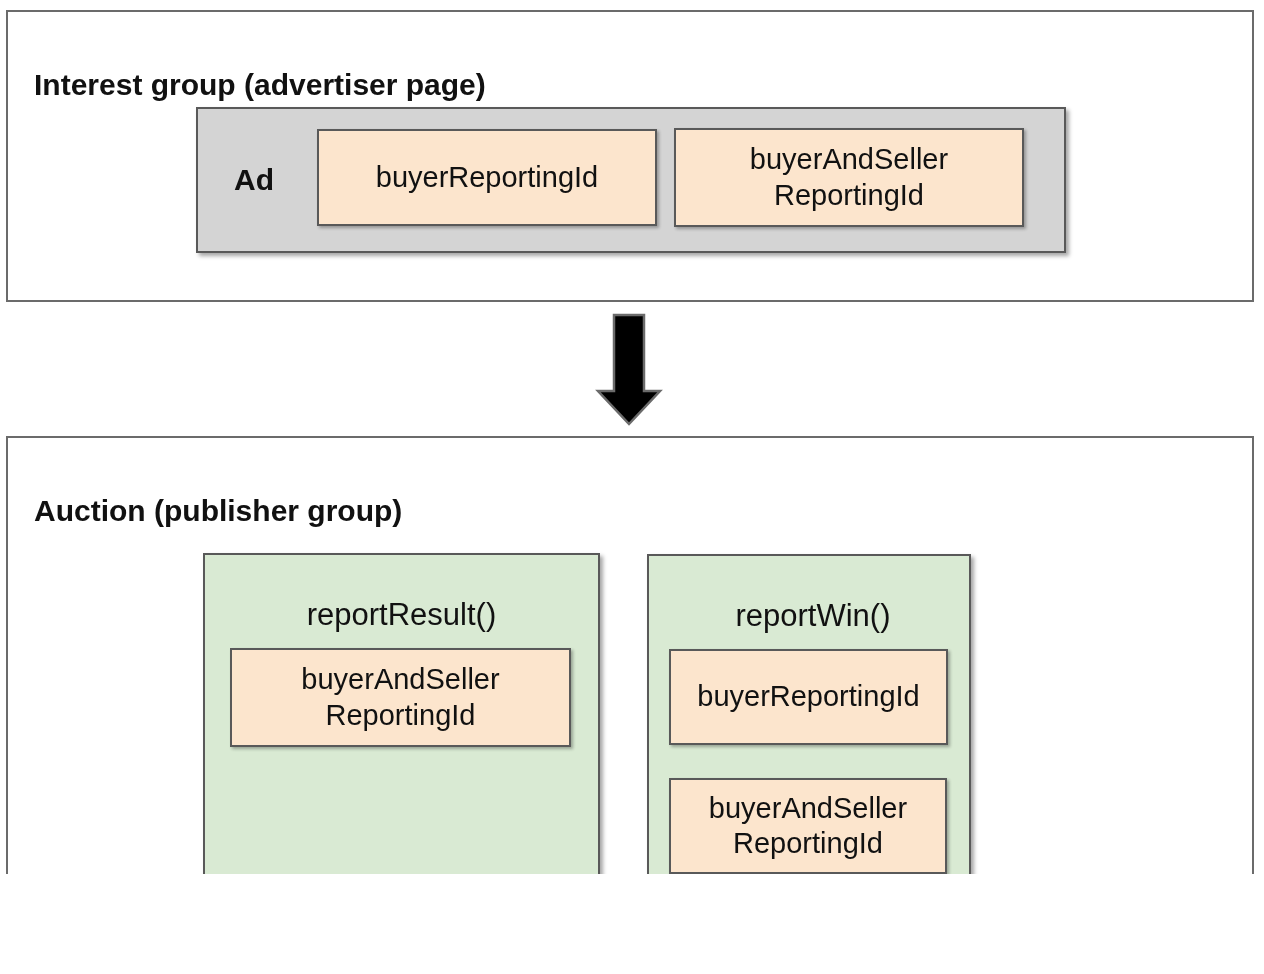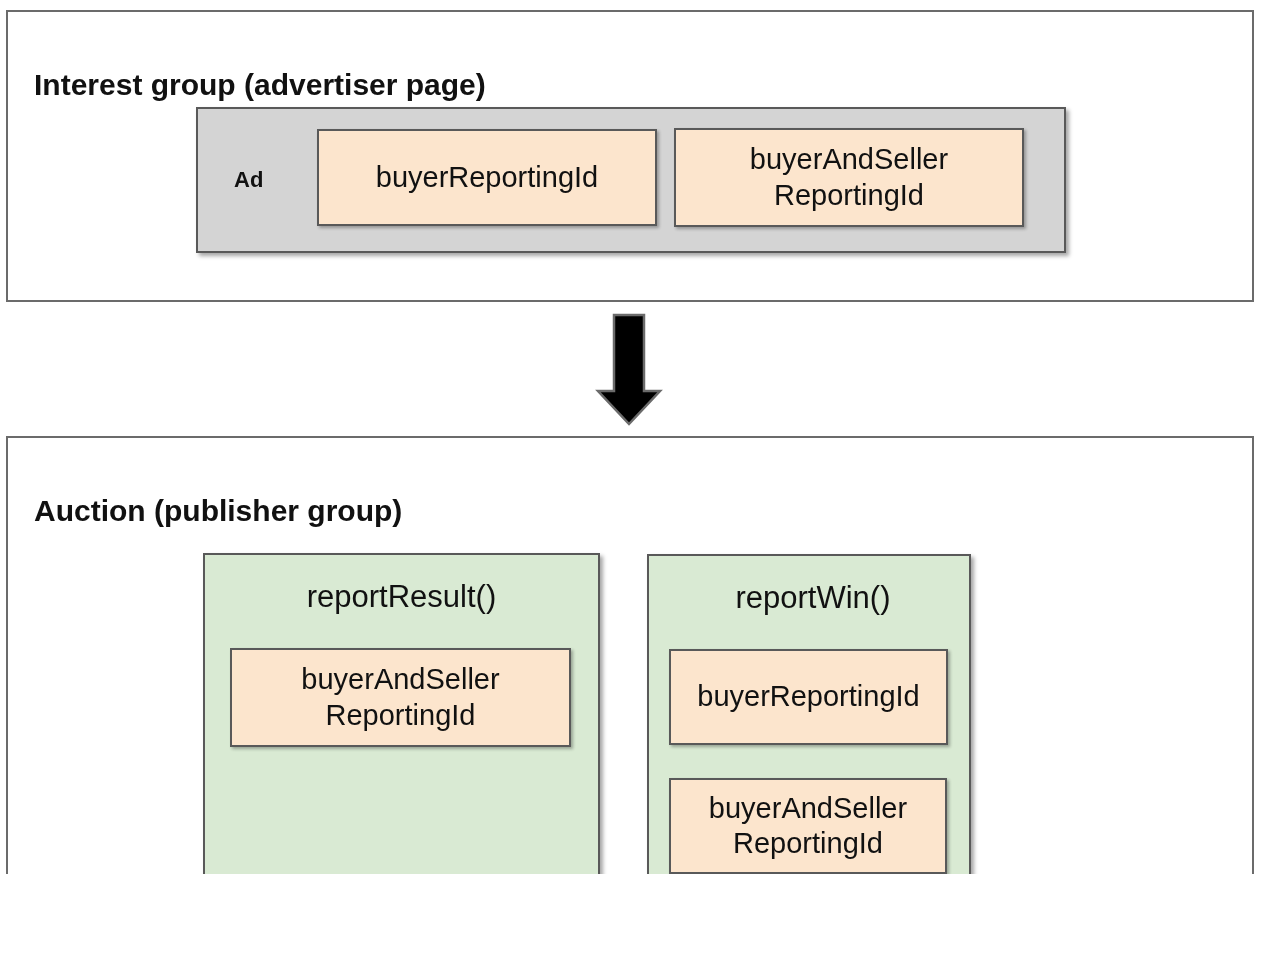--- a/index.html
+++ b/index.html
@@ -37,21 +37,21 @@
     width: 870px; height: 146px;
     box-sizing: border-box;
     background: var(--gray, #d4d4d4);
     border: 2px solid var(--border, #595959);
     box-shadow: 3px 3px 4px rgba(0,0,0,0.35);
   }
   .ad-label {
     position: absolute;
     left: 36px; top: 0; height: 100%;
     display: flex; align-items: center;
-    font-size: 22px; font-weight: bold;
+    font-size: 30px; font-weight: bold;
   }
   .chip {
     position: absolute;
     box-sizing: border-box;
     background: var(--chip, #fce5cd);
     border: 2px solid var(--border, #595959);
     box-shadow: 2px 2px 3px rgba(0,0,0,0.3);
     display: flex; align-items: center; justify-content: center;
     text-align: center;
     font-size: 29px;
@@ -71,21 +71,21 @@
     position: absolute;
     box-sizing: border-box;
     background: var(--green, #d9ead3);
     border: 2px solid var(--border, #595959);
     box-shadow: 3px 3px 4px rgba(0,0,0,0.35);
   }
   .report-result { left: 203px; top: 553px; width: 397px; height: 354px; }
   .report-win    { left: 647px; top: 554px; width: 324px; height: 353px; padding-left: 8px; }
 
   .green-title {
-    margin-top: 26px;
+    margin-top: 44px;
     text-align: center;
     font-size: 31px;
     line-height: 1;
   }
   .chip-result-1 { left: 25px; top: 93px;  width: 341px; height: 99px; }
   .chip-win-1    { left: 20px; top: 93px;  width: 279px; height: 96px; }
   .chip-win-2    { left: 20px; top: 222px; width: 278px; height: 96px; }
 </style>
 </head>
 <body>

